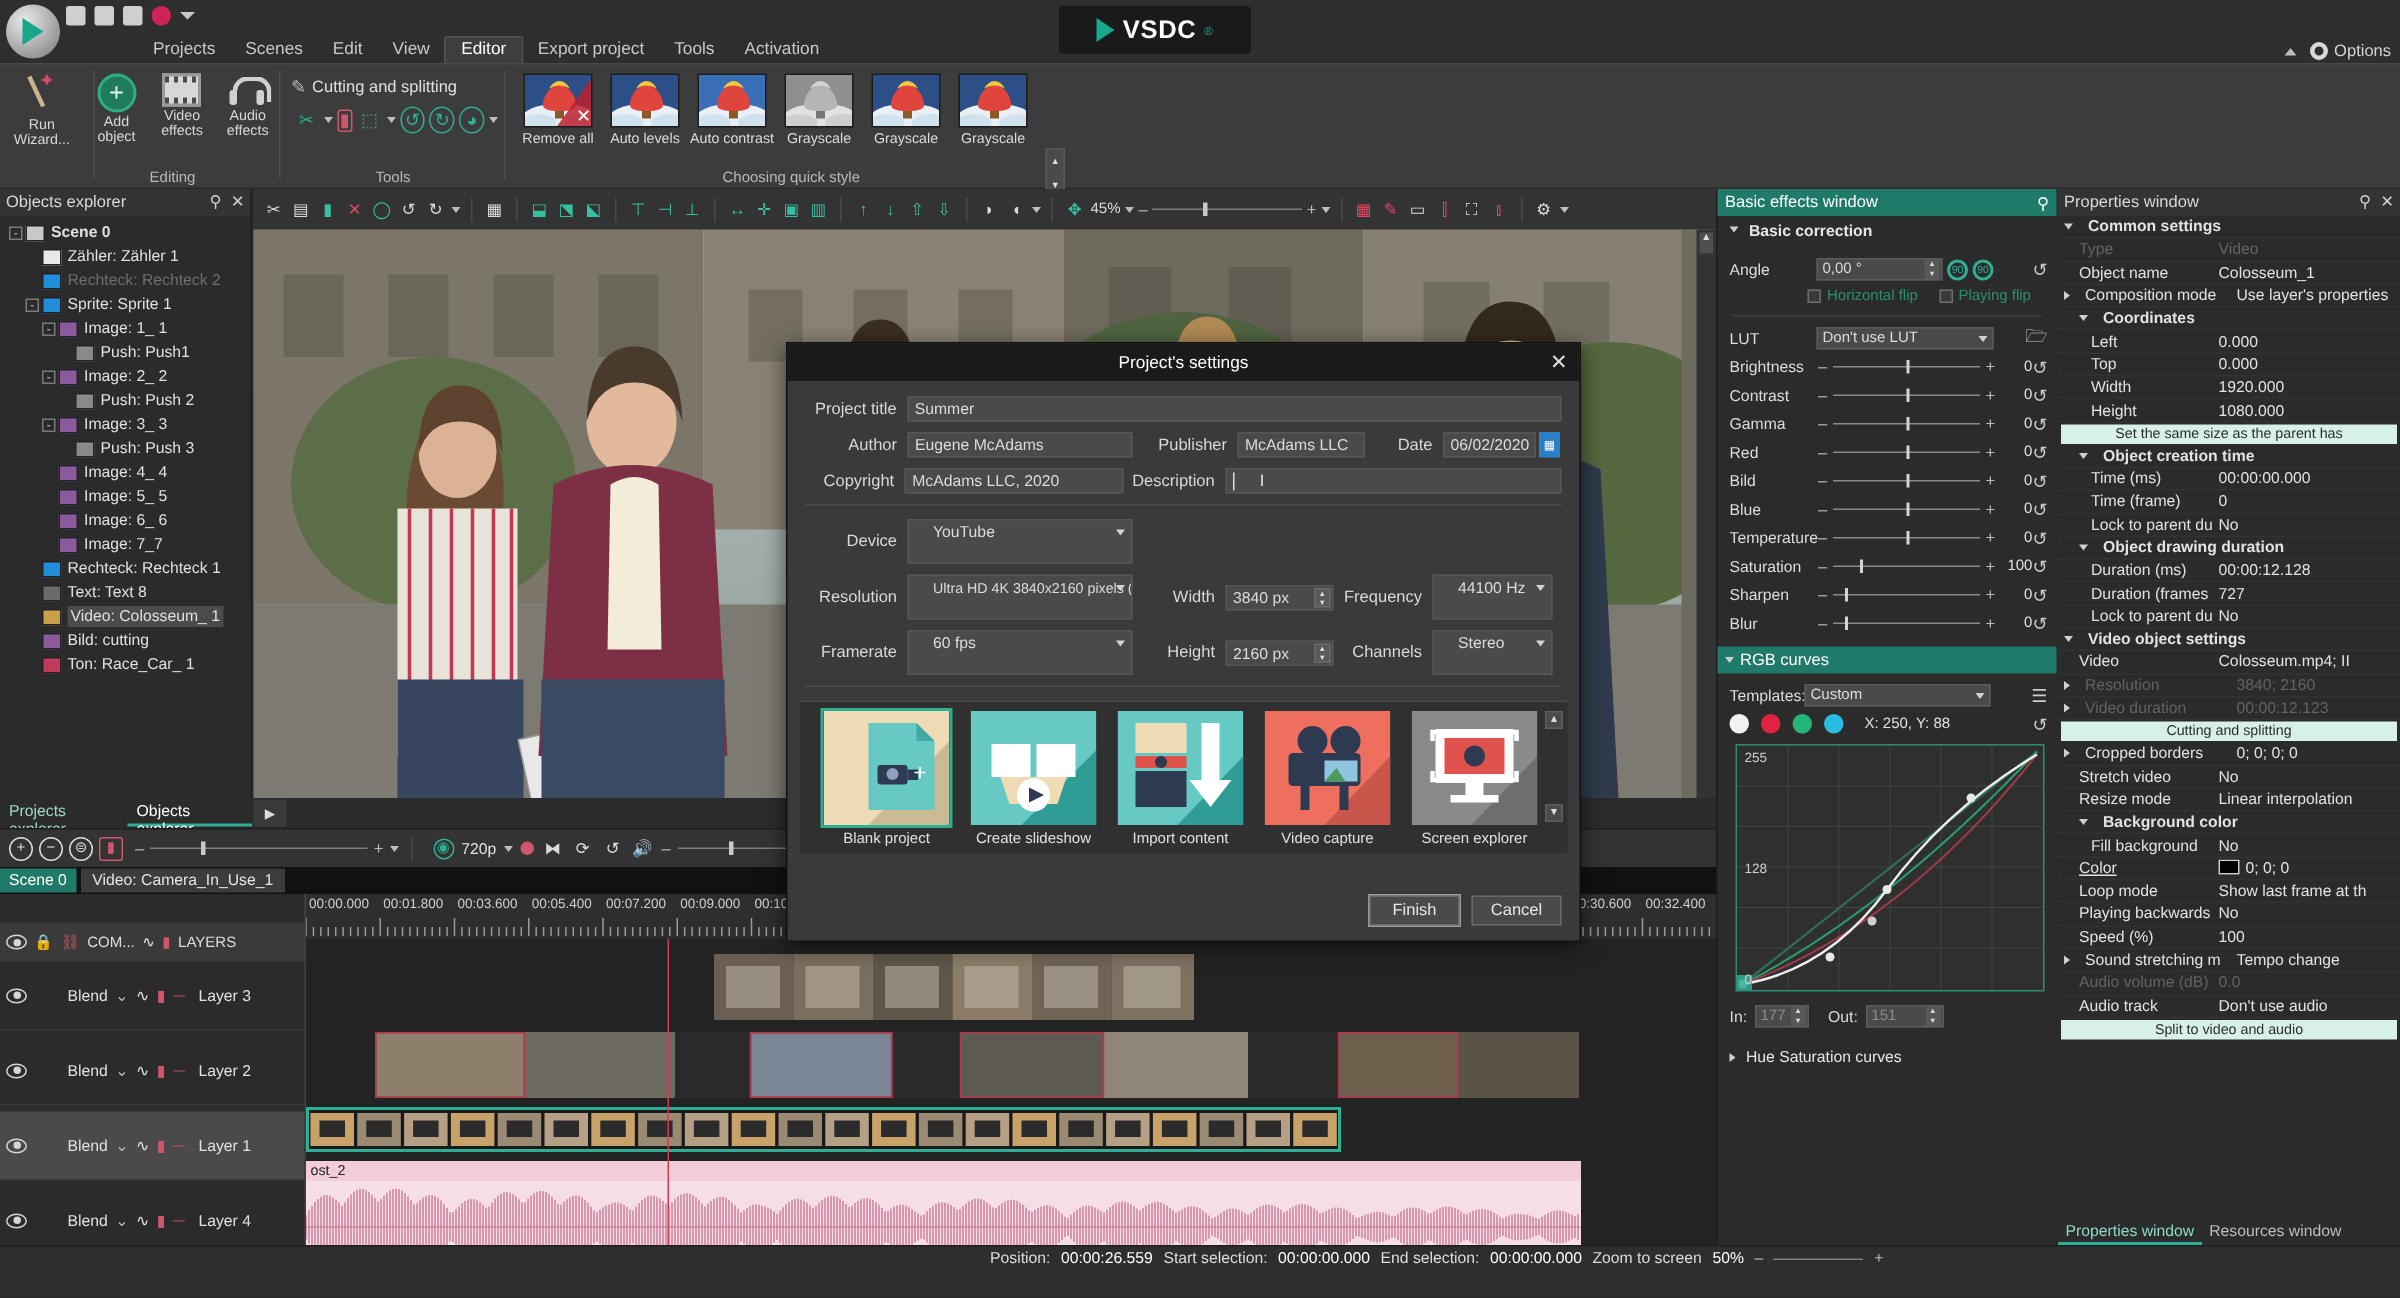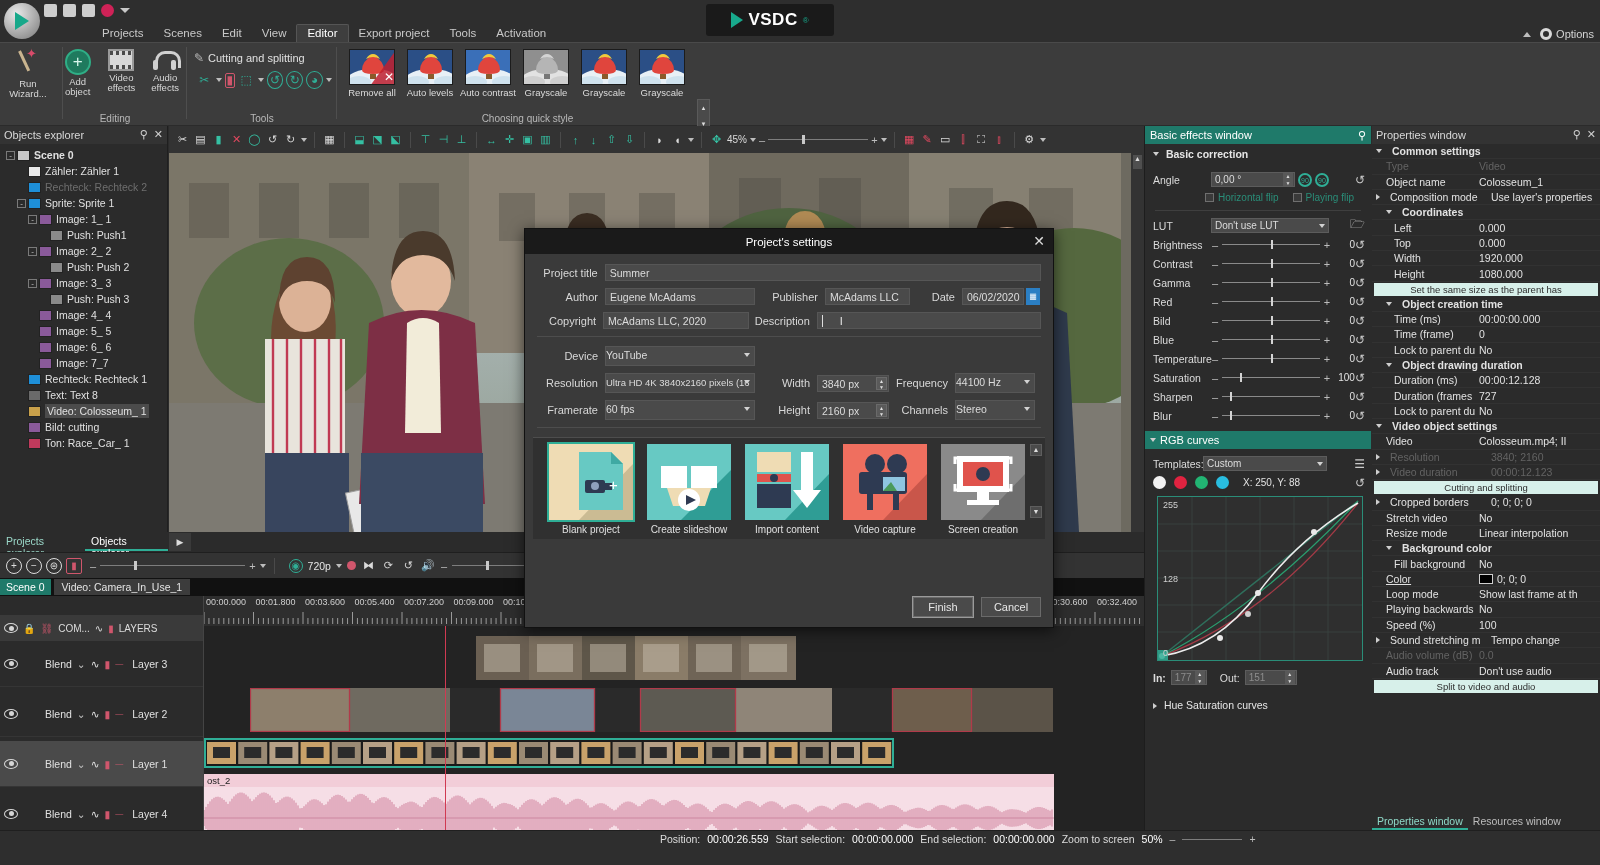--- a/index.html
+++ b/index.html
@@ -190,22 +190,22 @@
   .modal { position:absolute; left:524px; top:228px; width:530px; height:400px; background:#3a3a3a;
      border:1px solid #111; box-shadow:0 3px 14px rgba(0,0,0,.6); }
   .mtitle { height:25px; background:#1a1a1a; color:#fff; font-size:11.5px; display:flex;
      align-items:center; justify-content:center; position:relative; }
   .mclose { position:absolute; right:8px; top:4px; color:#ddd; font-size:14px; }
   .mbody { padding:10px 12px 0; }
   .frow { display:flex; align-items:center; margin-bottom:7px; }
   .flab { font-size:11px; color:#d8d8d8; text-align:right; padding-right:7px; }
   .finp { background:#4a4a4a; border:1px solid #565656; height:17px; font-size:10.5px; color:#dcdcdc;
      padding:1px 4px; line-height:14px; overflow:hidden; white-space:nowrap; }
-  .fsel { background:#4a4a4a; border:1px solid #565656; height:20px; font-size:10.5px; color:#dcdcdc;
-     padding:1px 0; line-height:14px; position:relative; overflow:hidden; white-space:nowrap; }
+  .fsel { background:#4a4a4a; border:1px solid #565656; height:30px; font-size:10.5px; color:#dcdcdc;
+     padding:1px 16px; line-height:14px; position:relative; overflow:hidden; white-space:nowrap; }
   .fsel .cv { position:absolute; right:4px; top:6px; width:0;height:0;border-top:4px solid #d2d2d2;
      border-left:3.5px solid transparent;border-right:3.5px solid transparent;}
   .fspin { background:#4a4a4a; border:1px solid #565656; height:17px; font-size:10.5px; color:#dcdcdc;
      padding:1px 4px; line-height:14px; position:relative; }
   .fspin .sb { position:absolute; right:1px; top:1px; width:11px; height:13px; background:#5a5a5a;
      border:1px solid #6a6a6a; display:flex; flex-direction:column; }
   .fspin .sb div { flex:1; text-align:center; font-size:5px; line-height:6px; color:#e0e0e0;}
   .msep { height:1px; background:#4d4d4d; margin:3px 0 9px; }
   .tmplstrip { display:flex; gap:14px; padding:6px 10px 0 16px; }
   .tmpl { width:84px; }
@@ -861,21 +861,21 @@
         <circle cx="90" cy="117" r="3" fill="#cfcfcf"></circle>
         <circle cx="156" cy="35" r="3" fill="#e8e8e8"></circle>
         <rect x="0" y="153" width="10" height="10" fill="#2fae96" opacity="0.85"></rect>
       </svg>
       <span class="ptlabel" style="left:5px;top:3px;">255</span>
       <span class="ptlabel" style="left:5px;top:77px;">128</span>
       <span class="ptlabel" style="left:5px;top:151px;">0</span>
     </div>
 
     <div class="row" style="margin-top:7px;gap:5px;">
-      <span style="font-size:10.5px;color:#dcdcdc;font-weight:bold;">In:</span>
+      <span style="font-size:10.5px;color:#dcdcdc;">In:</span>
       <div class="spin" style="width:36px;color:#8c8c8c;">
         <span>177</span>
         <div class="spinbtns">
             <div>▲</div>
             <div>▼</div>
           </div>
       </div>
       <span style="font-size:10.5px;color:#dcdcdc;margin-left:8px;">Out:</span>
       <div class="spin" style="width:52px;color:#8c8c8c;">
         <span>151</span>
@@ -2131,21 +2131,21 @@
                   <circle cx="42" cy="30" r="7" fill="#2e3a52"></circle>
                   <rect x="36" y="48" width="12" height="8" fill="#fff"></rect>
                   <rect x="26" y="56" width="32" height="5" fill="#fff"></rect>
                   <g stroke="#fff" stroke-width="3" fill="none">
                     <path d="M20 14 L14 14 L14 20"></path>
                     <path d="M64 14 L70 14 L70 20"></path>
                     <path d="M20 46 L14 46 L14 40"></path>
                     <path d="M64 46 L70 46 L70 40"></path>
                   </g>
                 </svg></div>
-              <div class="tmpllbl">Screen creation</div>
+              <div class="tmpllbl">Screen explorer</div>
             </div>
           </div>
         <div class="scrollarrow" style="top:6px;">▲</div>
         <div class="scrollarrow" style="top:68px;">▼</div>
       </div>
 
       <div class="mbtns">
         <div class="mbtn def">
           <span>Finish</span>
         </div>

